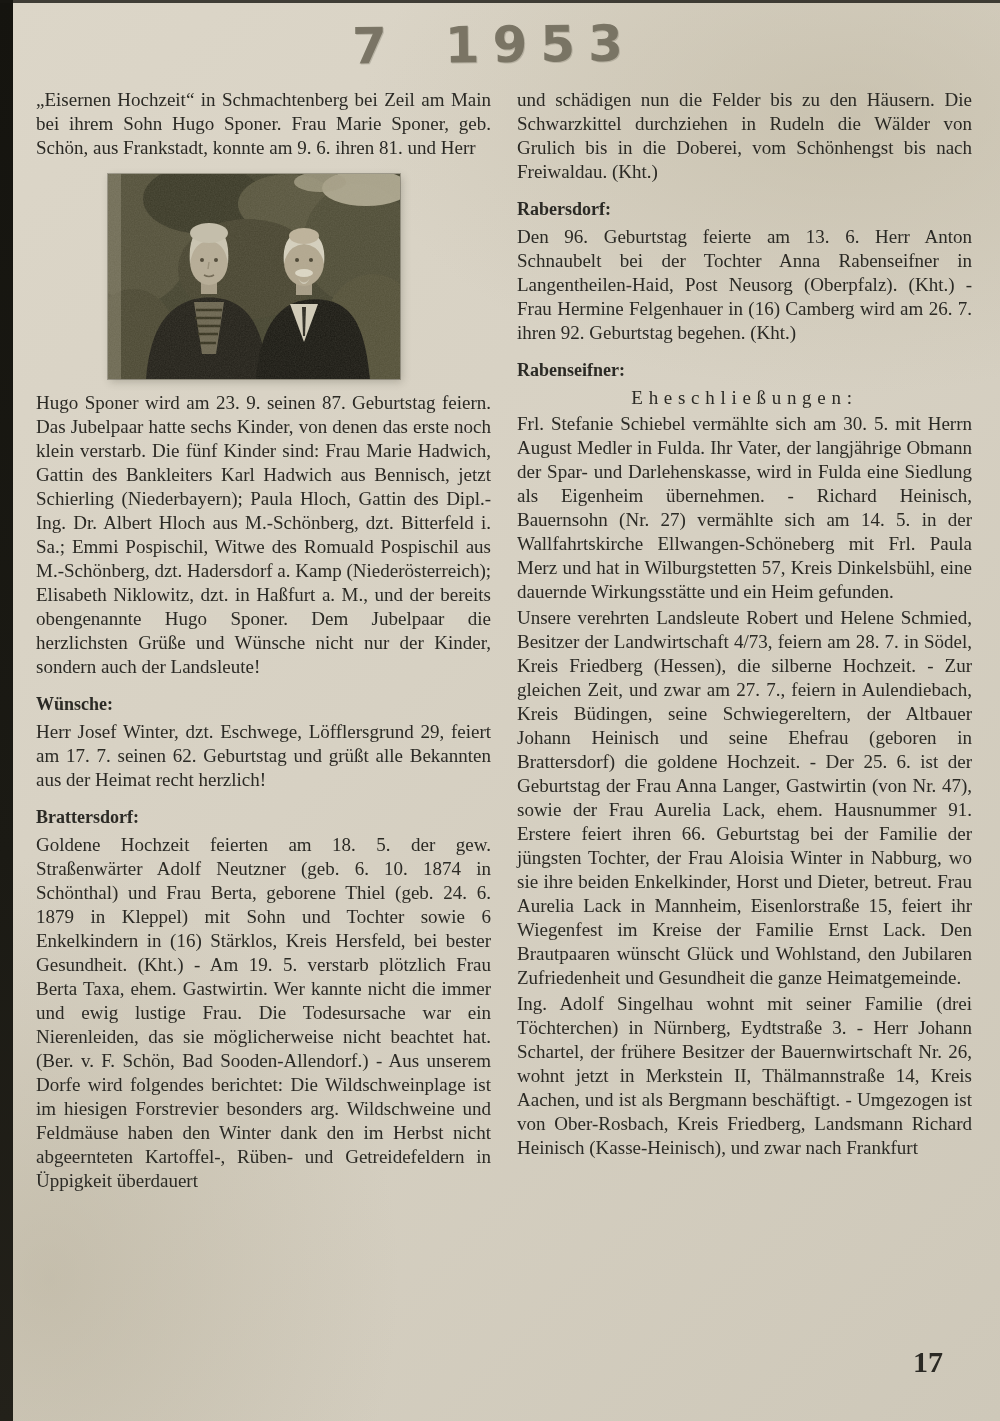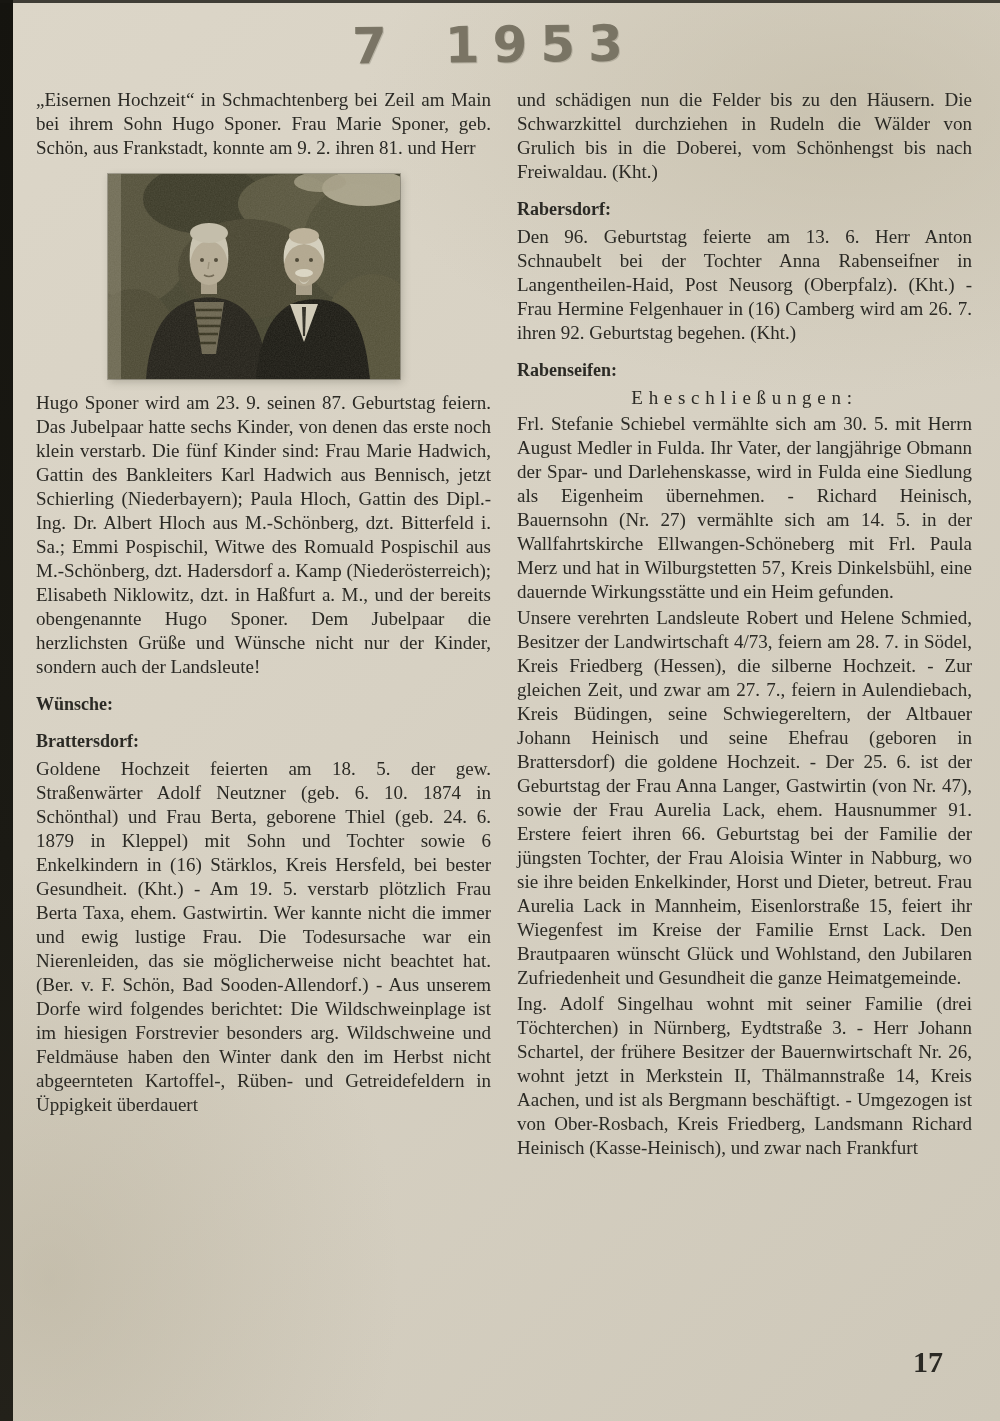--- a/index.html
+++ b/index.html
@@ -83,21 +83,21 @@
   <div class="scan-edge-top"></div>
 
   <div class="stamp">
     <span class="issue">7</span>
     <span class="year">1953</span>
   </div>
 
   <div class="columns">
 
     <div class="col">
-      <p class="body-text">„Eisernen Hochzeit“ in Schmachtenberg bei Zeil am Main bei ihrem Sohn Hugo Sponer. Frau Marie Sponer, geb. Schön, aus Frankstadt, konnte am 9. 2. ihren 81. und Herr</p>
+      <p class="body-text">„Eisernen Hochzeit“ in Schmachtenberg bei Zeil am Main bei ihrem Sohn Hugo Sponer. Frau Marie Sponer, geb. Schön, aus Frankstadt, konnte am 9. 6. ihren 81. und Herr</p>
 
       <div class="photo-wrap">
         <svg viewBox="0 0 292 205" width="292" height="205" role="img">
           <rect width="292" height="205" fill="#44432f"></rect>
           <g opacity="0.9">
             <ellipse cx="30" cy="60" rx="55" ry="70" fill="#55523c"></ellipse>
             <ellipse cx="95" cy="25" rx="60" ry="35" fill="#3a3827"></ellipse>
             <ellipse cx="180" cy="30" rx="50" ry="30" fill="#5b5840"></ellipse>
             <ellipse cx="250" cy="70" rx="55" ry="60" fill="#504d37"></ellipse>
             <ellipse cx="140" cy="95" rx="70" ry="50" fill="#484531"></ellipse>
@@ -139,32 +139,33 @@
             <feTurbulence type="fractalNoise" baseFrequency="0.8" numOctaves="2"></feTurbulence>
             <feColorMatrix type="matrix" values="0 0 0 0 0.55  0 0 0 0 0.52  0 0 0 0 0.42  0 0 0 0.16 0"></feColorMatrix>
           </filter>
           <rect width="292" height="205" filter="url(#grain)"></rect>
         </svg>
       </div>
 
       <p class="body-text">Hugo Sponer wird am 23. 9. seinen 87. Geburtstag feiern. Das Jubelpaar hatte sechs Kinder, von denen das erste noch klein verstarb. Die fünf Kinder sind: Frau Marie Hadwich, Gattin des Bankleiters Karl Hadwich aus Bennisch, jetzt Schierling (Niederbayern); Paula Hloch, Gattin des Dipl.-Ing. Dr. Albert Hloch aus M.-Schönberg, dzt. Bitterfeld i. Sa.; Emmi Pospischil, Witwe des Romuald Pospischil aus M.-Schönberg, dzt. Hadersdorf a. Kamp (Niederösterreich); Elisabeth Niklowitz, dzt. in Haßfurt a. M., und der bereits obengenannte Hugo Sponer. Dem Jubelpaar die herzlichsten Grüße und Wünsche nicht nur der Kinder, sondern auch der Landsleute!</p>
 
       <h2 class="section-heading">Wünsche:</h2>
+      <p class="body-text">Herr Josef Winter, dzt. Eschwege, Löfflersgrund 29, feiert am 17. 7. seinen 62. Geburtstag und grüßt alle Bekannten aus der Heimat recht herzlich!</p>
 
       <h2 class="section-heading">Brattersdorf:</h2>
       <p class="body-text">Goldene Hochzeit feierten am 18. 5. der gew. Straßenwärter Adolf Neutzner (geb. 6. 10. 1874 in Schönthal) und Frau Berta, geborene Thiel (geb. 24. 6. 1879 in Kleppel) mit Sohn und Tochter sowie 6 Enkelkindern in (16) Stärklos, Kreis Hersfeld, bei bester Gesundheit. (Kht.) - Am 19. 5. verstarb plötzlich Frau Berta Taxa, ehem. Gastwirtin. Wer kannte nicht die immer und ewig lustige Frau. Die Todesursache war ein Nierenleiden, das sie möglicherweise nicht beachtet hat. (Ber. v. F. Schön, Bad Sooden-Allendorf.) - Aus unserem Dorfe wird folgendes berichtet: Die Wildschweinplage ist im hiesigen Forstrevier besonders arg. Wildschweine und Feldmäuse haben den Winter dank den im Herbst nicht abgeernteten Kartoffel-, Rüben- und Getreidefeldern in Üppigkeit überdauert</p>
     </div>
 
     <div class="col">
       <p class="body-text">und schädigen nun die Felder bis zu den Häusern. Die Schwarzkittel durchziehen in Rudeln die Wälder von Grulich bis in die Doberei, vom Schönhengst bis nach Freiwaldau. (Kht.)</p>
 
       <h2 class="section-heading">Rabersdorf:</h2>
       <p class="body-text">Den 96. Geburtstag feierte am 13. 6. Herr Anton Schnaubelt bei der Tochter Anna Rabenseifner in Langentheilen-Haid, Post Neusorg (Oberpfalz). (Kht.) - Frau Hermine Felgenhauer in (16) Camberg wird am 26. 7. ihren 92. Geburtstag begehen. (Kht.)</p>
 
-      <h2 class="section-heading">Rabenseifen:</h2>
+      <h2 class="section-heading">Rabenseifner:</h2>
 
       <div class="spaced-heading">Eheschließungen:</div>
       <p class="body-text">Frl. Stefanie Schiebel vermählte sich am 30. 5. mit Herrn August Medler in Fulda. Ihr Vater, der langjährige Obmann der Spar- und Darlehenskasse, wird in Fulda eine Siedlung als Eigenheim übernehmen. - Richard Heinisch, Bauernsohn (Nr. 27) vermählte sich am 14. 5. in der Wallfahrtskirche Ellwangen-Schöneberg mit Frl. Paula Merz und hat in Wilburgstetten 57, Kreis Dinkelsbühl, eine dauernde Wirkungsstätte und ein Heim gefunden.</p>
 
       <p class="body-text">Unsere verehrten Landsleute Robert und Helene Schmied, Besitzer der Landwirtschaft 4/73, feiern am 28. 7. in Södel, Kreis Friedberg (Hessen), die silberne Hochzeit. - Zur gleichen Zeit, und zwar am 27. 7., feiern in Aulendiebach, Kreis Büdingen, seine Schwiegereltern, der Altbauer Johann Heinisch und seine Ehefrau (geboren in Brattersdorf) die goldene Hochzeit. - Der 25. 6. ist der Geburtstag der Frau Anna Langer, Gastwirtin (von Nr. 47), sowie der Frau Aurelia Lack, ehem. Hausnummer 91. Erstere feiert ihren 66. Geburtstag bei der Familie der jüngsten Tochter, der Frau Aloisia Winter in Nabburg, wo sie ihre beiden Enkelkinder, Horst und Dieter, betreut. Frau Aurelia Lack in Mannheim, Eisenlorstraße 15, feiert ihr Wiegenfest im Kreise der Familie Ernst Lack. Den Brautpaaren wünscht Glück und Wohlstand, den Jubilaren Zufriedenheit und Gesundheit die ganze Heimatgemeinde.</p>
 
       <p class="body-text">Ing. Adolf Singelhau wohnt mit seiner Familie (drei Töchterchen) in Nürnberg, Eydtstraße 3. - Herr Johann Schartel, der frühere Besitzer der Bauernwirtschaft Nr. 26, wohnt jetzt in Merkstein II, Thälmannstraße 14, Kreis Aachen, und ist als Bergmann beschäftigt. - Umgezogen ist von Ober-Rosbach, Kreis Friedberg, Landsmann Richard Heinisch (Kasse-Heinisch), und zwar nach Frankfurt</p>
     </div>
 
   </div>

